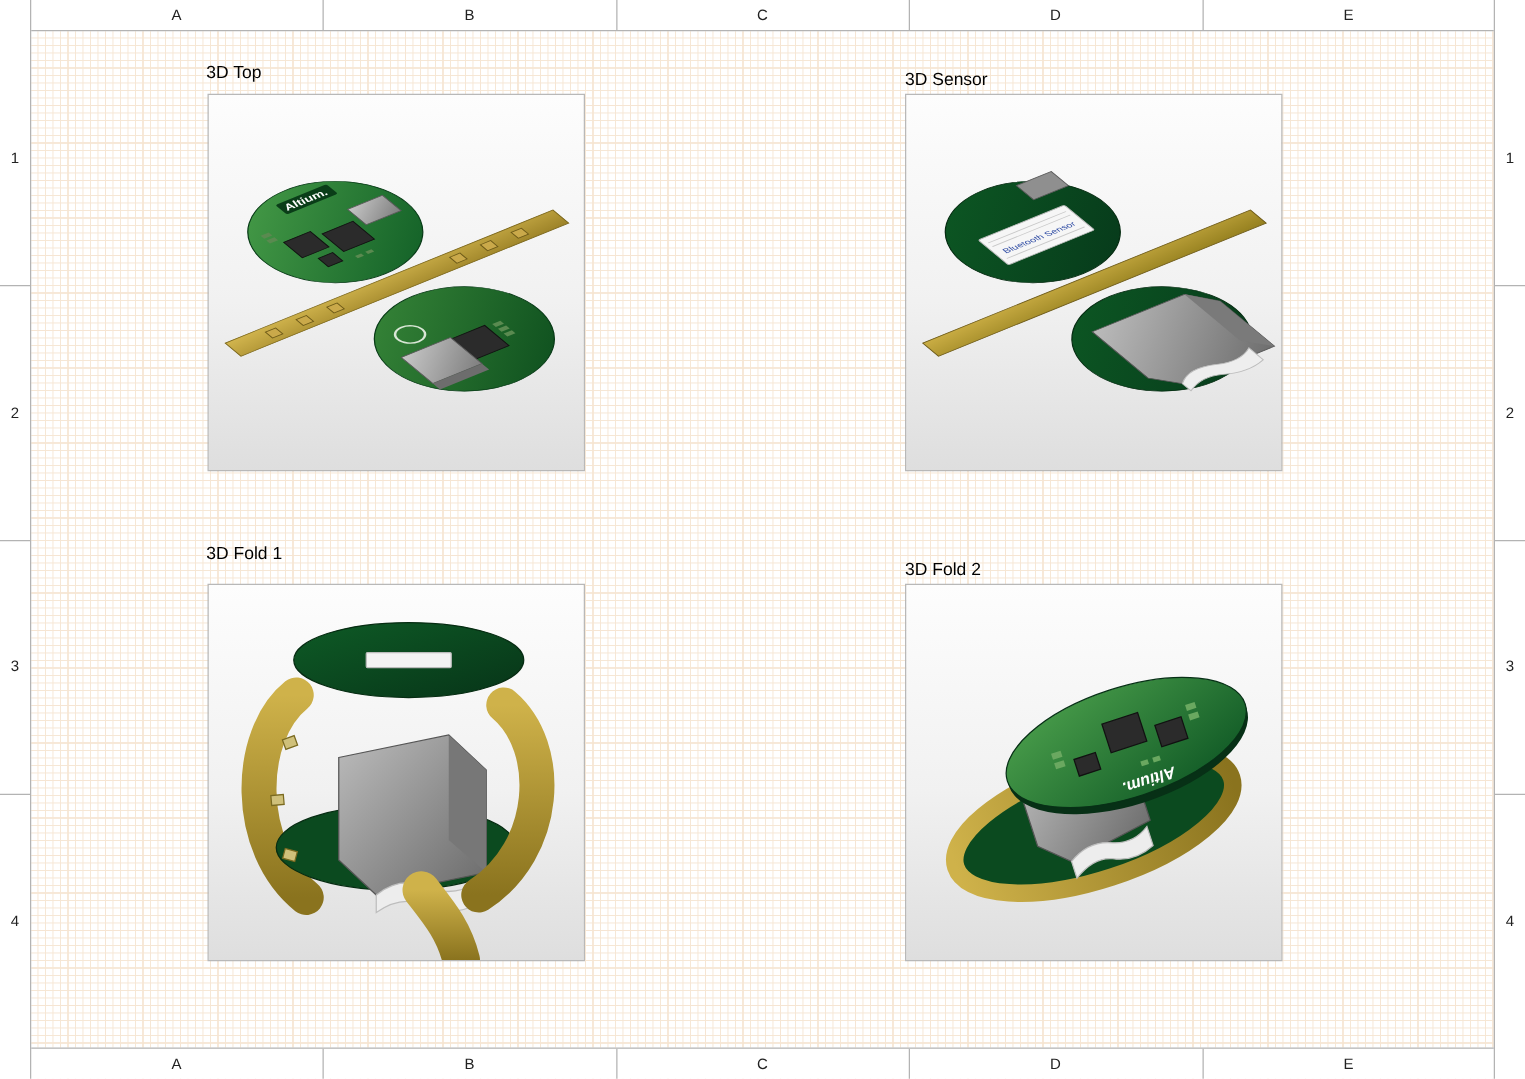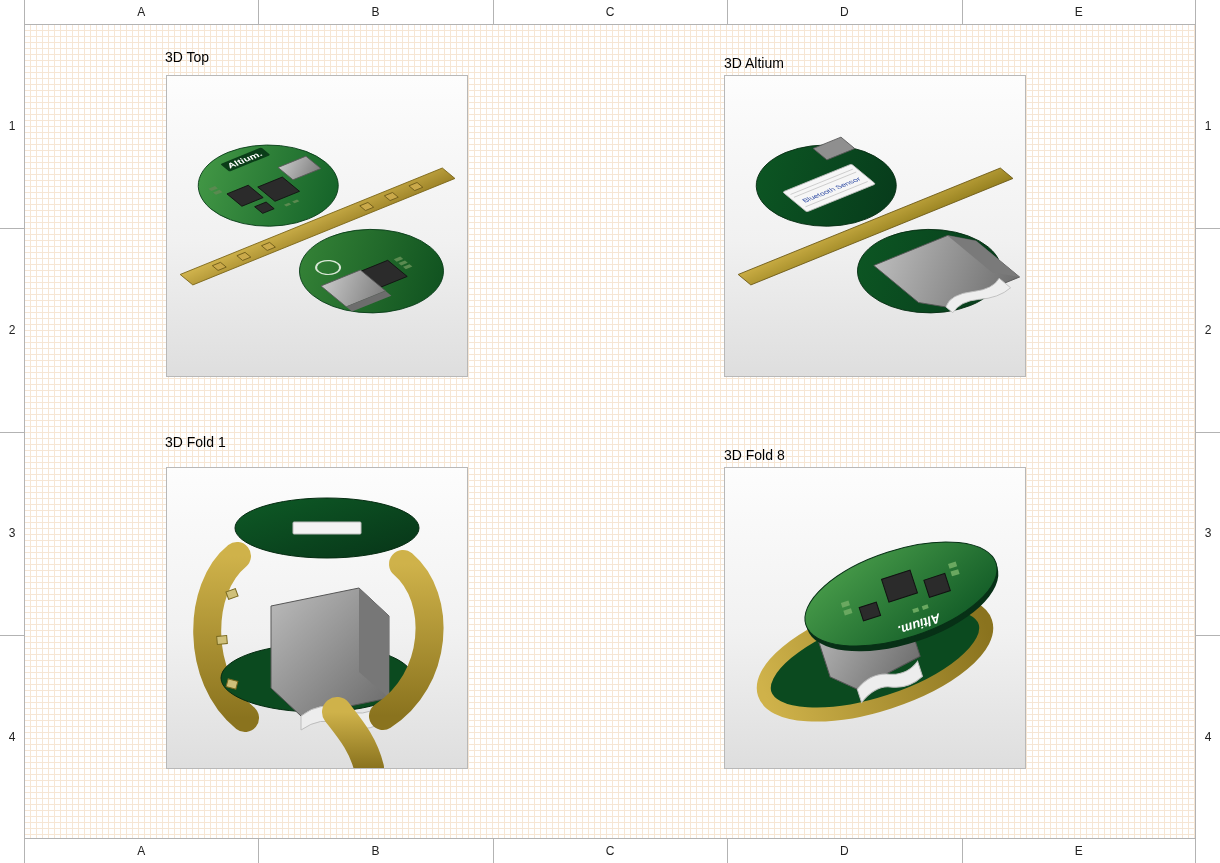--- a/index.html
+++ b/index.html
@@ -90,23 +90,23 @@
       <div class="tick-h" style="top: 227.75px;"></div>
       <div class="rcell" style="top: 431.5px; height: 203.75px; left: 0px; width: 24px;">3</div>
       <div class="tick-h" style="top: 431.5px;"></div>
       <div class="rcell" style="top: 635.25px; height: 203.75px; left: 0px; width: 24px;">4</div>
       <div class="tick-h" style="top: 635.25px;"></div>
     </div>
 
   <div class="views">
 
     <div class="vlabel" style="left:141px;top:25px">3D Top</div>
-    <div class="vlabel" style="left:700px;top:31px">3D Altium</div>
+    <div class="vlabel" style="left:700px;top:31px">3D Sensor</div>
     <div class="vlabel" style="left:141px;top:410px">3D Fold 1</div>
-    <div class="vlabel" style="left:700px;top:423px">3D Fold 8</div>
+    <div class="vlabel" style="left:700px;top:423px">3D Fold 2</div>
 
     <div class="view" style="left:142px;top:51px">
       <svg viewBox="0 0 300 300" width="300" height="300">
         <defs>
           <linearGradient id="pg1" x1="0" y1="0" x2="1" y2="1">
             <stop offset="0" stop-color="#4aa04a"></stop>
               <stop offset="1" stop-color="#0d5a24"></stop>
           </linearGradient>
           <linearGradient id="pg1b" x1="0" y1="0" x2="1" y2="1">
             <stop offset="0" stop-color="#3a8a3a"></stop>

